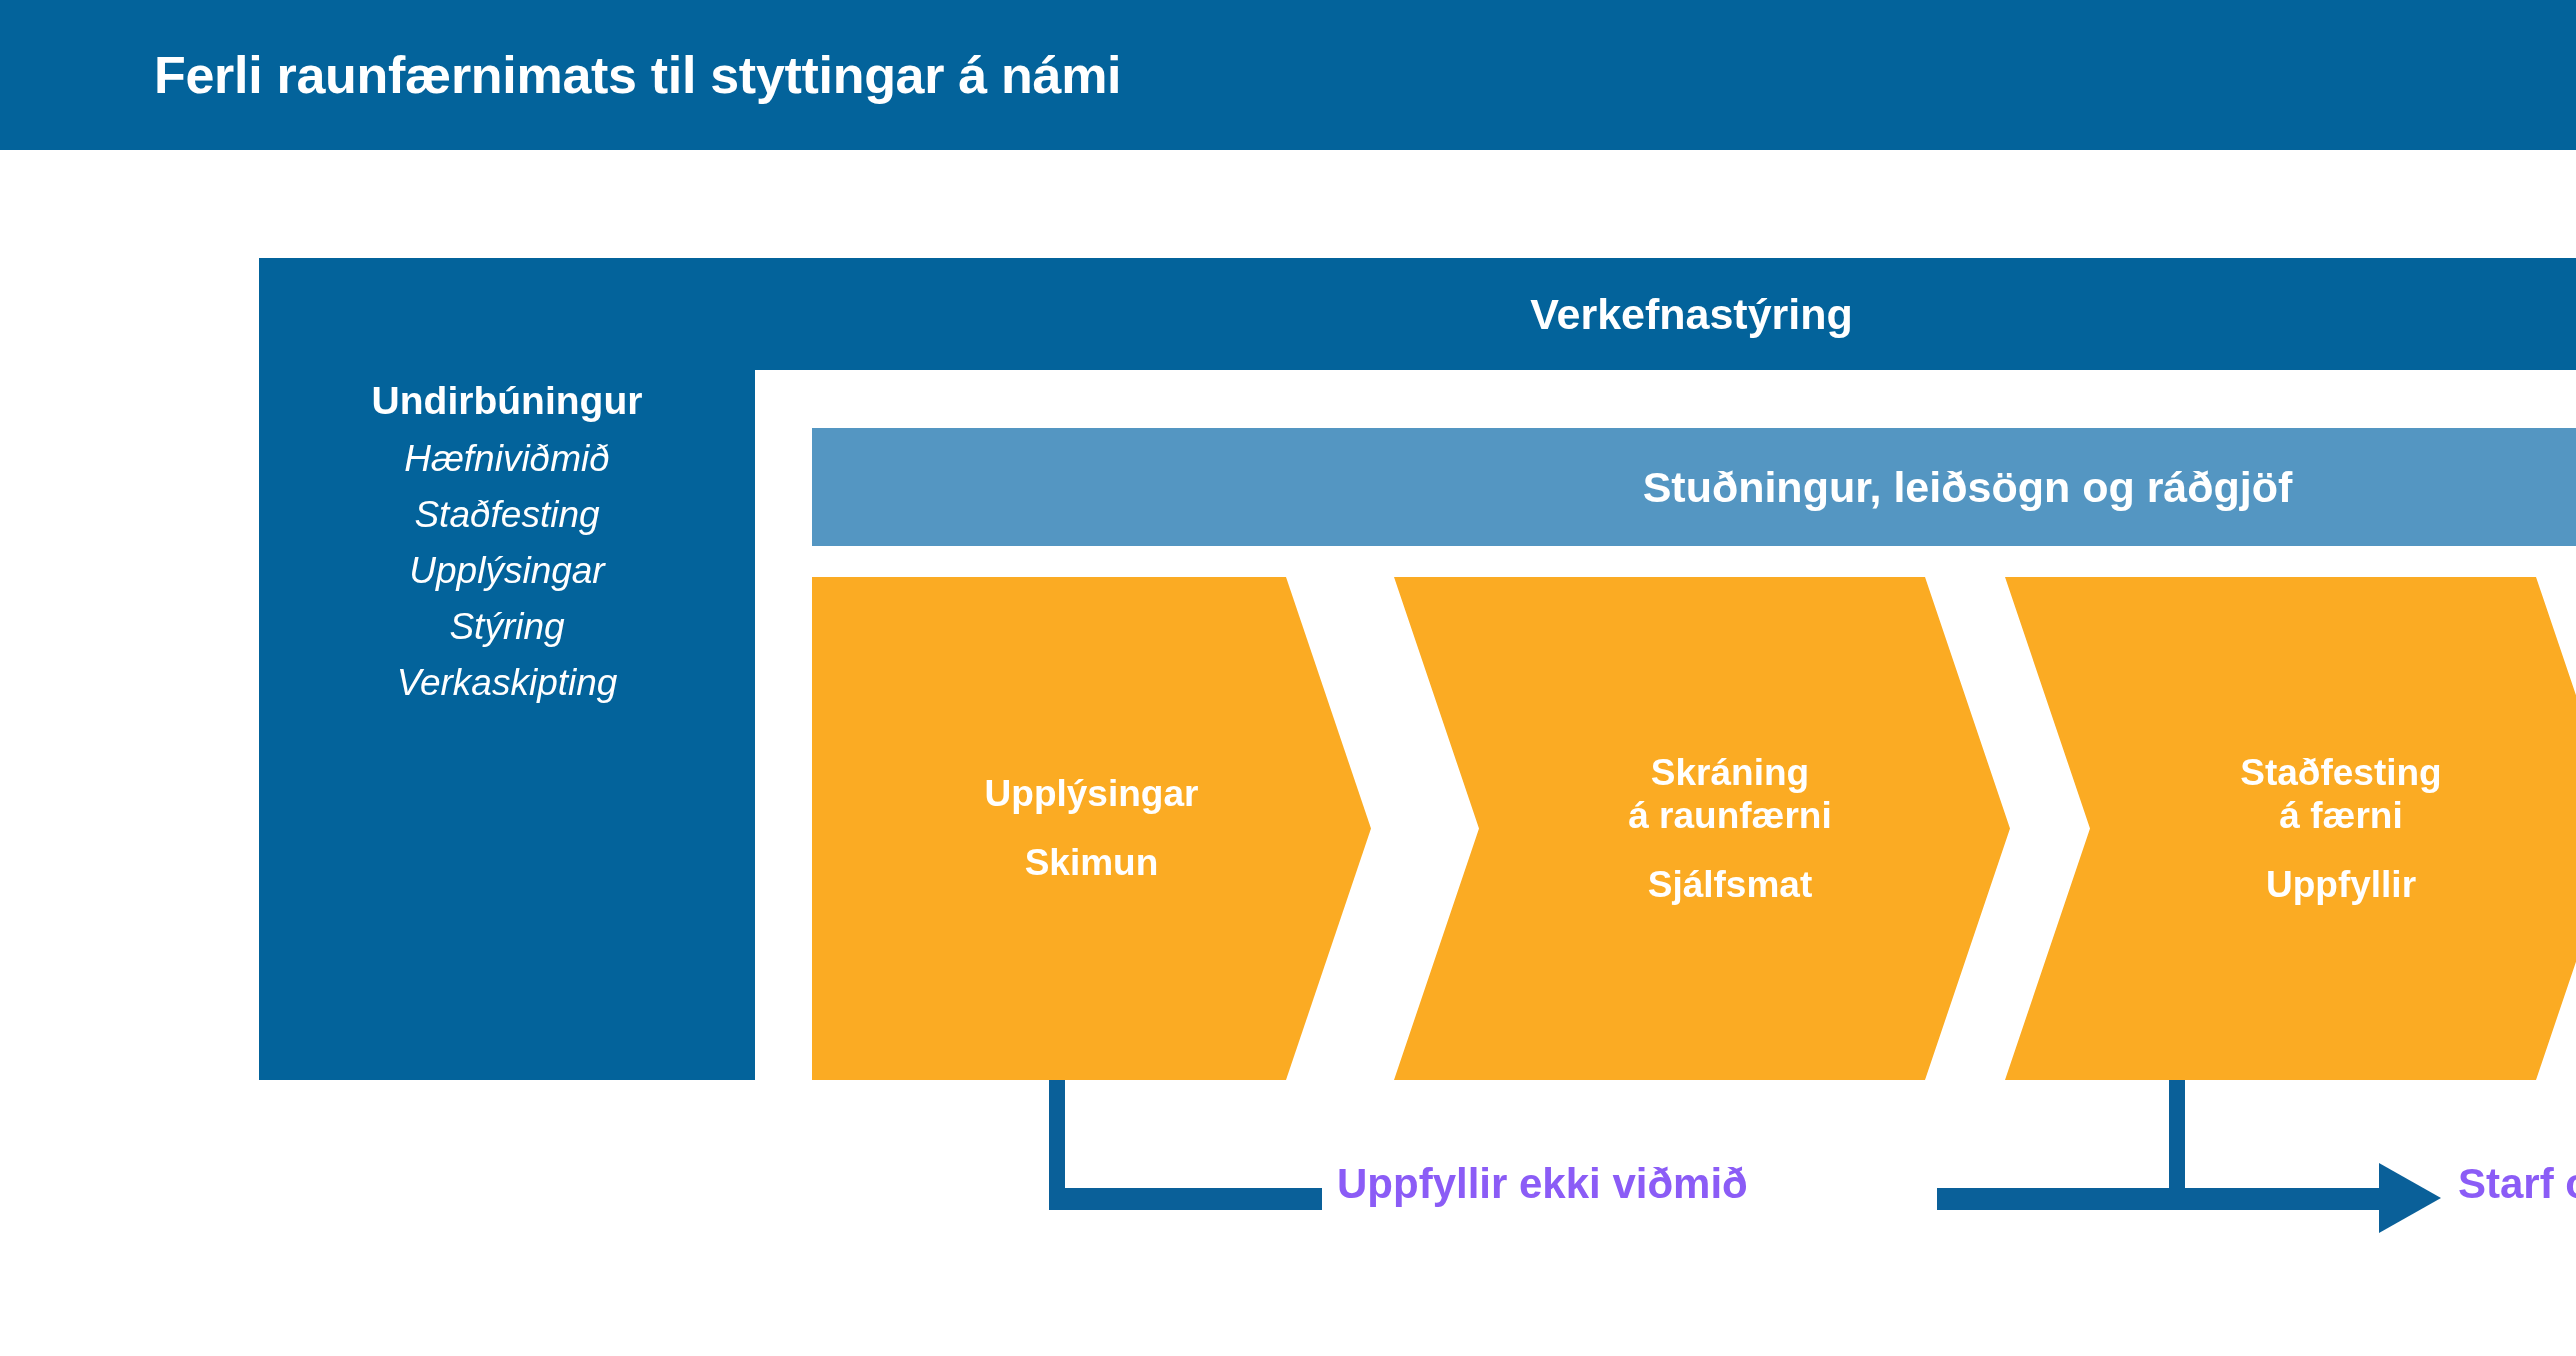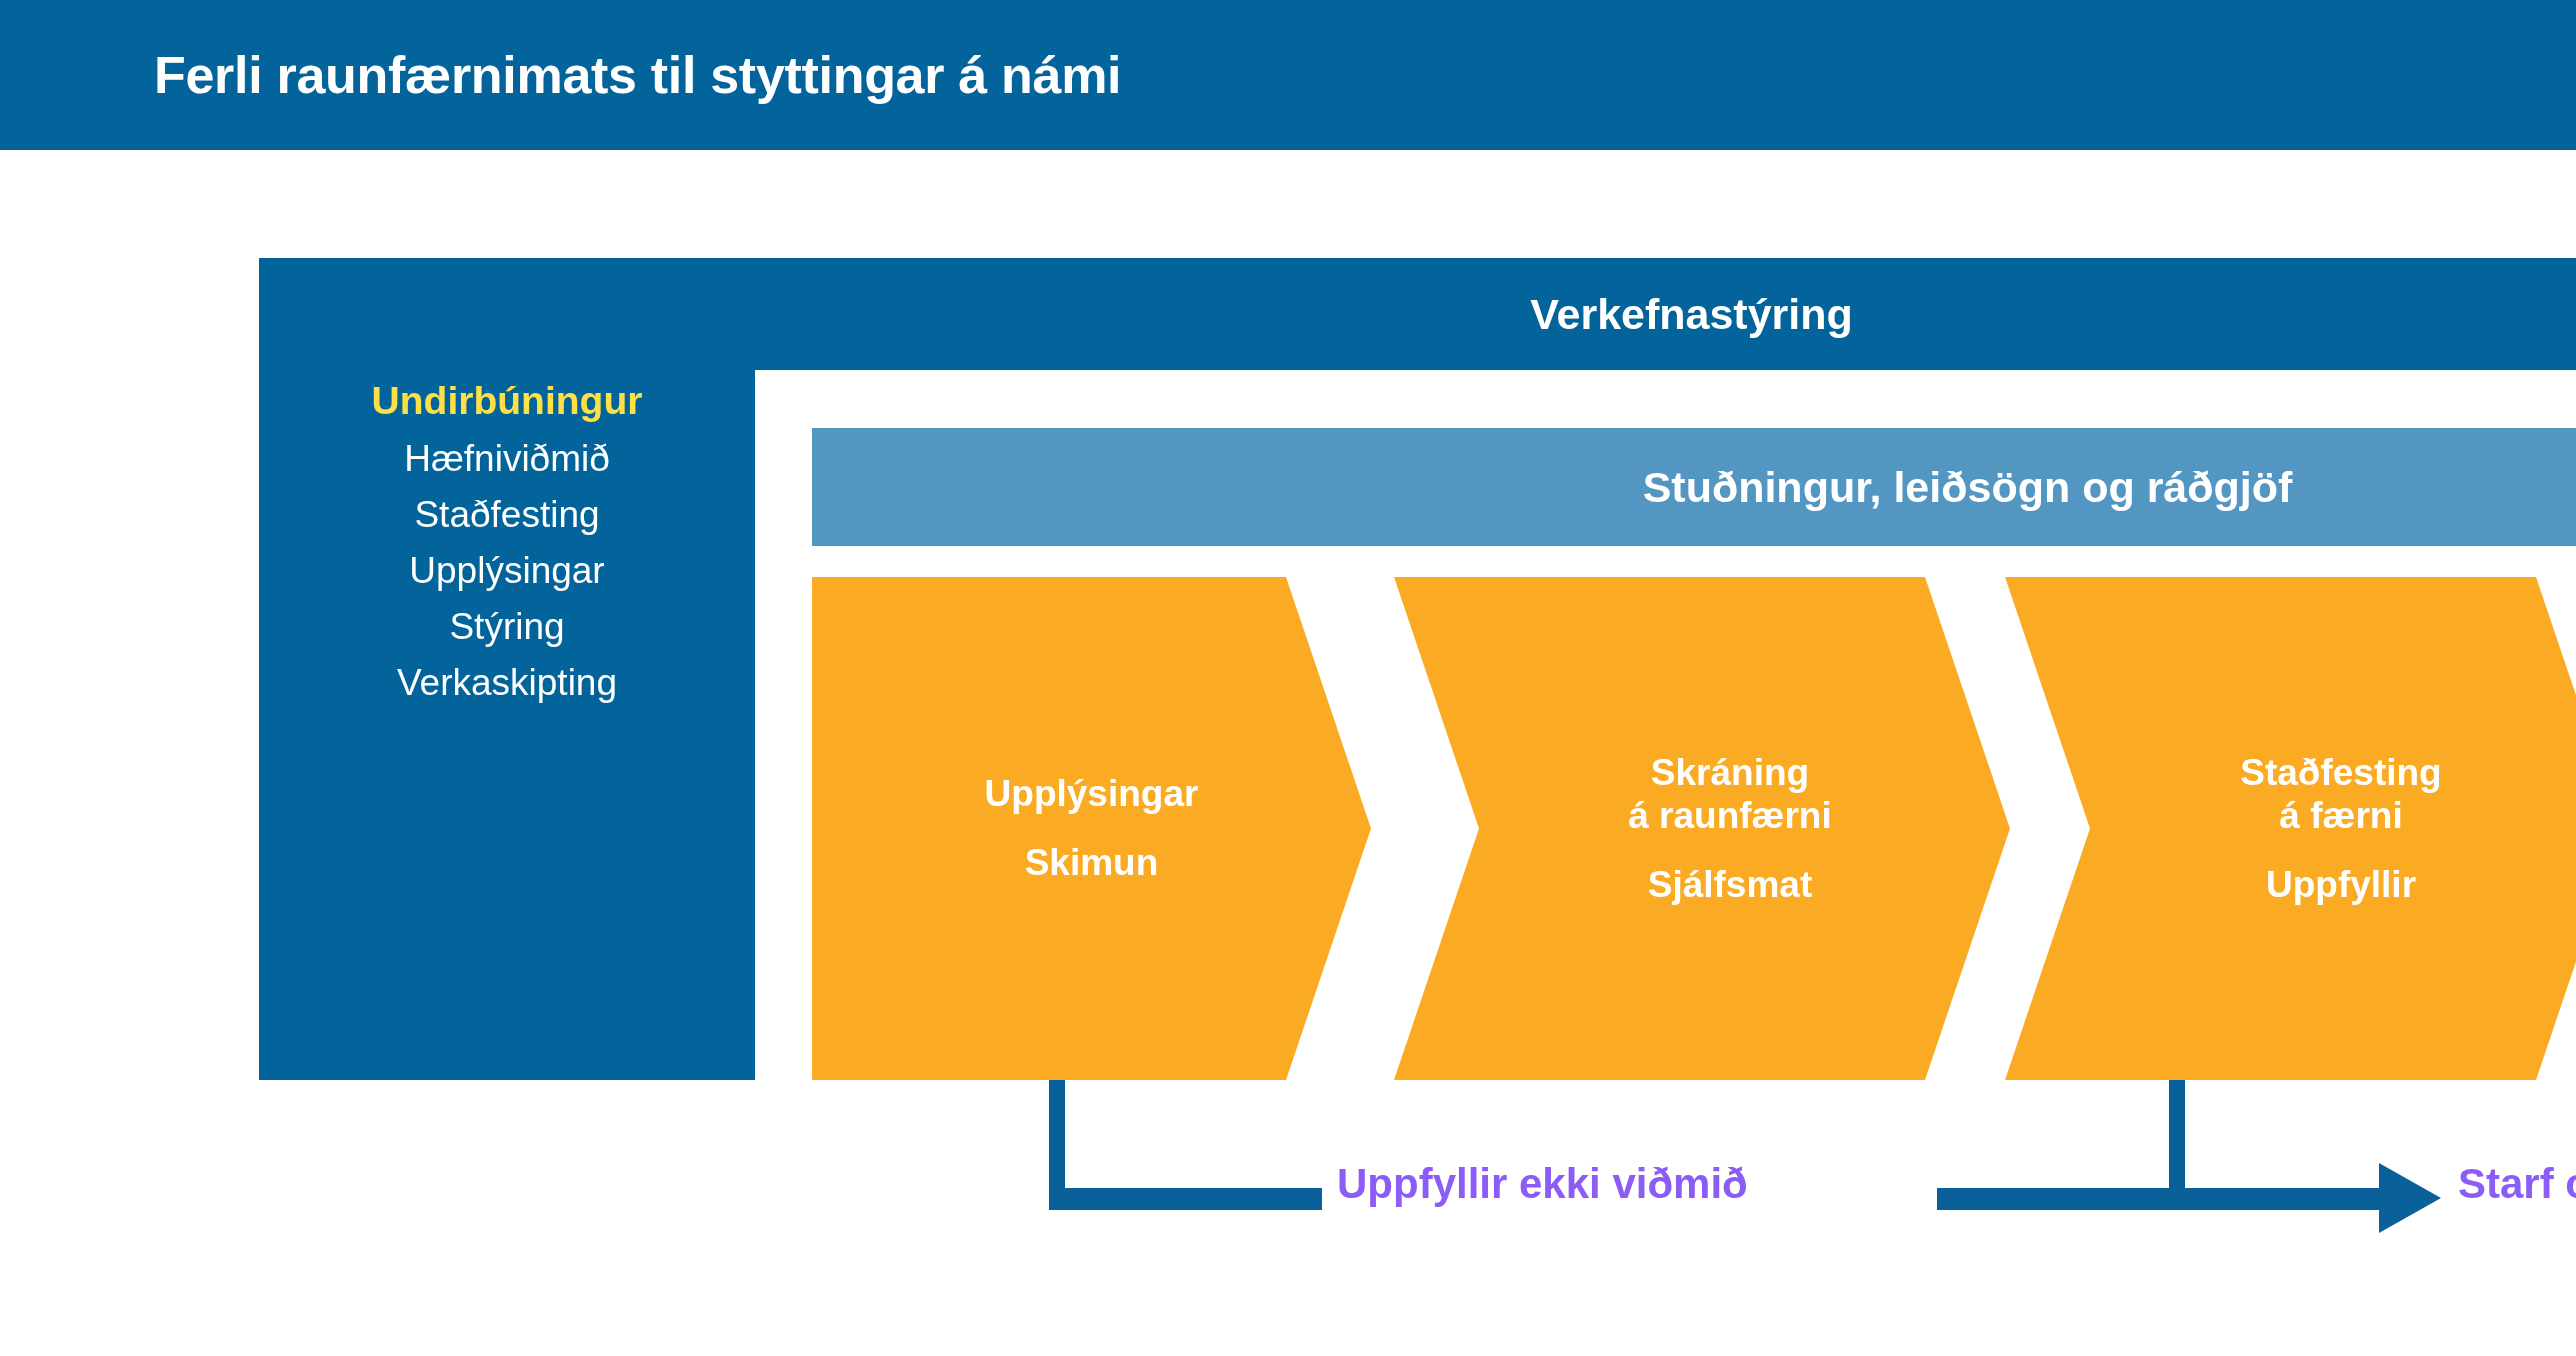--- a/index.html
+++ b/index.html
@@ -58,34 +58,35 @@
     left: 259px; top: 370px;
     width: 496px; height: 710px;
     background: #03639B;
     display: flex;
     flex-direction: column;
     align-items: center;
     justify-content: flex-start;
     padding-top: 11.3px;
   }
   .sidebar-title {
-    color: #fde047;
+    color: #ffffff;
     font-size: 39px;
     font-weight: bold;
     line-height: 1.0;
     white-space: nowrap;
     margin-bottom: 19.6px;
   }
   .sidebar-item {
     color: #ffffff;
     font-size: 37px;
     font-weight: normal;
     line-height: 1.0;
     white-space: nowrap;
     margin-bottom: 19px;
+    font-style: italic;
   }
 
   
   .support-bar {
     position: absolute;
     left: 812px; top: 428px;
     width: 2311px; height: 118px;
     background: #5496C2;
   }
   .support-bar-label {

